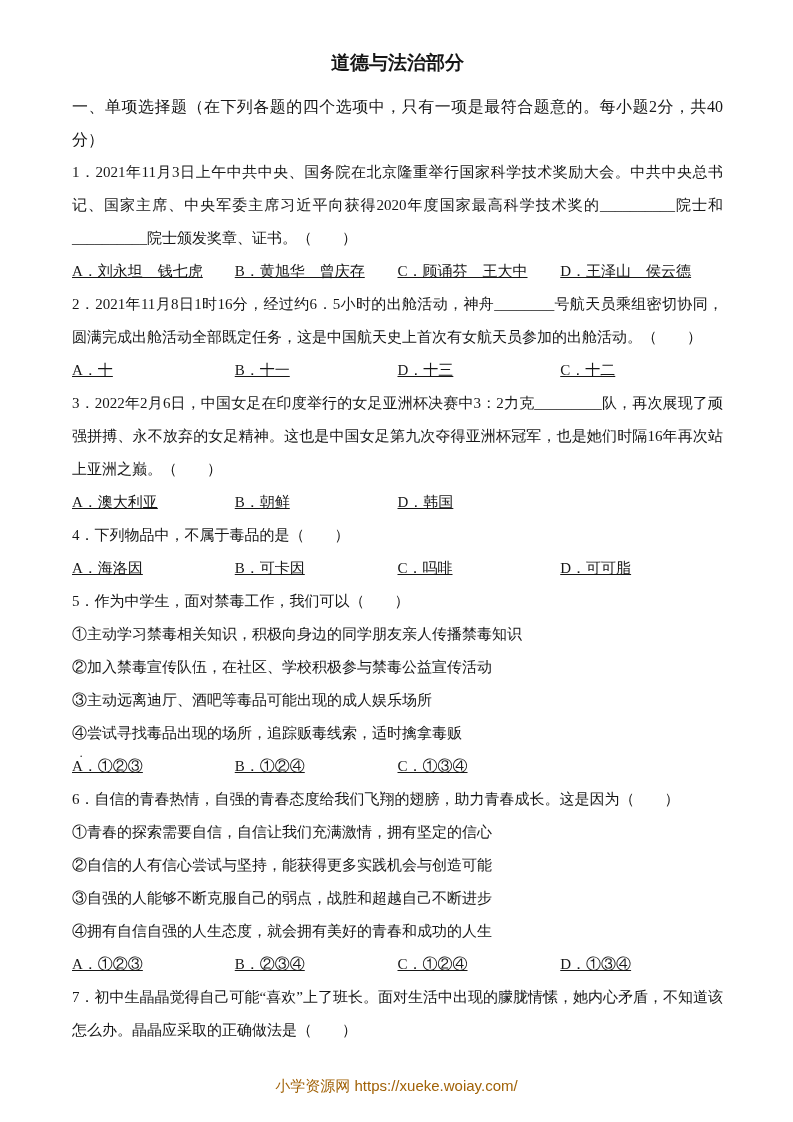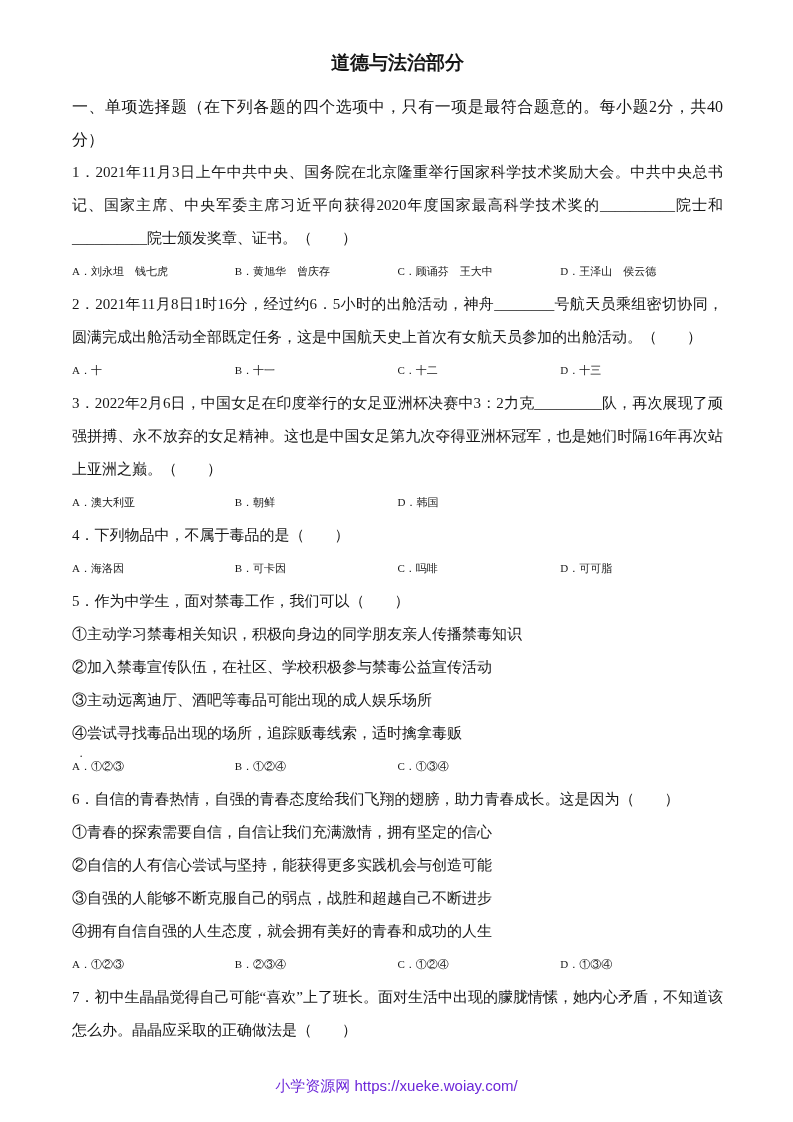--- a/index.html
+++ b/index.html
@@ -37,22 +37,23 @@
     text-justify: inter-ideograph;
     margin: 0;
   }
   .q-item {
     font-size: 15px;
     line-height: 33px;
     margin: 0;
   }
   .options-row {
     display: flex;
-    font-size: 11px;
+    font-size: 15px;
     line-height: 33px;
+    text-decoration: underline;
   }
   .opt { flex: 0 0 25%; white-space: nowrap; overflow: visible; }
   .stray-dot {
     position: absolute;
     left: 79px;
     top: 748px;
     font-size: 13px;
     color: #333333;
   }
   .footer {
@@ -82,22 +83,22 @@
       <span class="opt">C．顾诵芬　王大中</span>
       <span class="opt">D．王泽山　侯云德</span>
     </div>
   </div>
 
   <div class="question">
     <p class="q-stem">2．2021年11月8日1时16分，经过约6．5小时的出舱活动，神舟________号航天员乘组密切协同，圆满完成出舱活动全部既定任务，这是中国航天史上首次有女航天员参加的出舱活动。（　　）</p>
     <div class="options-row">
       <span class="opt">A．十</span>
       <span class="opt">B．十一</span>
+      <span class="opt">D．十三</span>
       <span class="opt">C．十二</span>
-      <span class="opt">D．十三</span>
     </div>
   </div>
 
   <div class="question">
     <p class="q-stem">3．2022年2月6日，中国女足在印度举行的女足亚洲杯决赛中3：2力克_________队，再次展现了顽强拼搏、永不放弃的女足精神。这也是中国女足第九次夺得亚洲杯冠军，也是她们时隔16年再次站上亚洲之巅。（　　）</p>
     <div class="options-row">
       <span class="opt">A．澳大利亚</span>
       <span class="opt">B．朝鲜</span>
       <span class="opt">D．韩国</span>
     </div>
@@ -142,14 +143,14 @@
 
   <div class="question">
     <p class="q-stem">7．初中生晶晶觉得自己可能“喜欢”上了班长。面对生活中出现的朦胧情愫，她内心矛盾，不知道该怎么办。晶晶应采取的正确做法是（　　）</p>
   </div>
 
 </div>
 
 <span class="stray-dot">·</span>
 
 <div class="footer">
-  <span style="color: #6d28d9;">小学资源网 https://xueke.woiay.com/</span>
+  <span style="color: #a16207;">小学资源网 https://xueke.woiay.com/</span>
 </div>
 
 </body></html>

